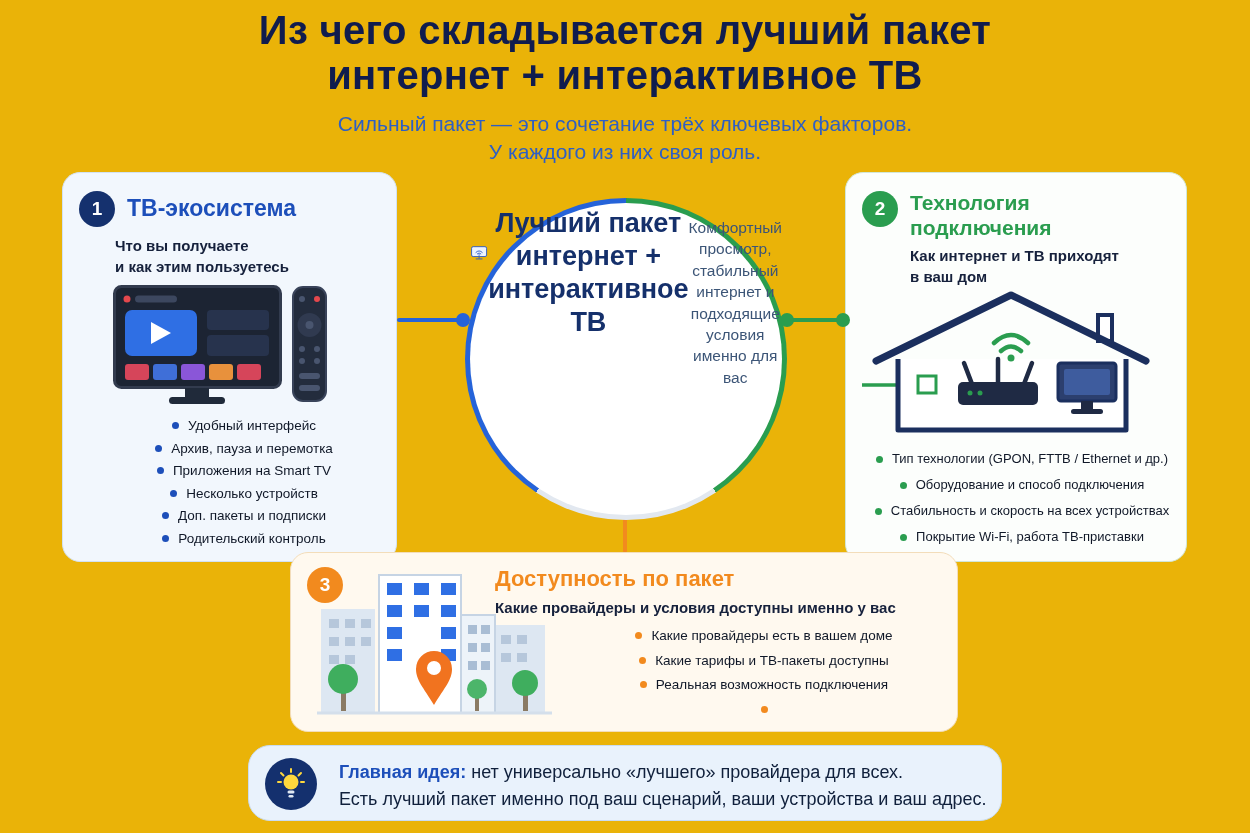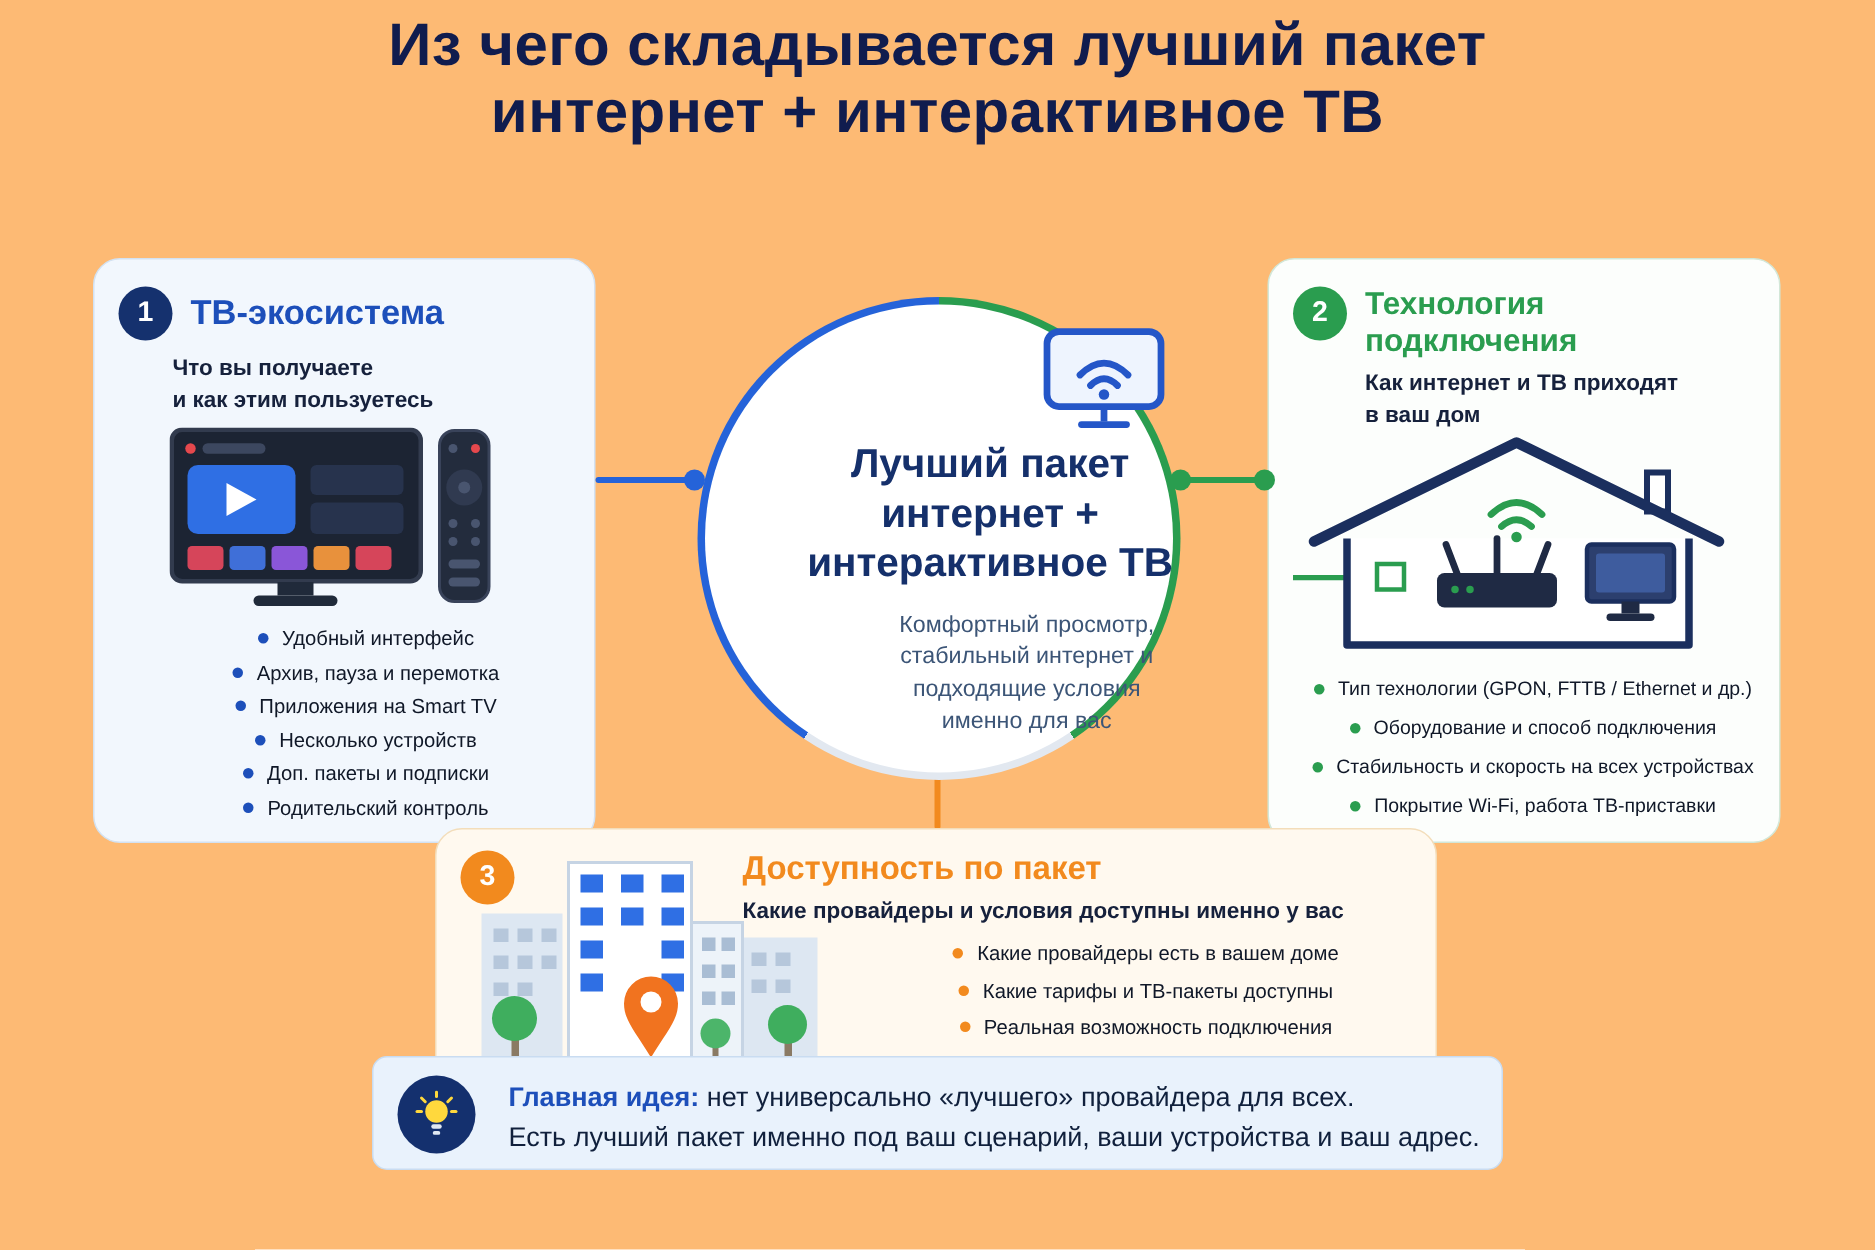--- a/index.html
+++ b/index.html
@@ -1,17 +1,17 @@
 <!DOCTYPE html>
 <html><head>
 <meta charset="utf-8">
 <style>
   html,body{margin:0;padding:0;background:#ffffff;}
   .canvas{
-    position:relative;width:1250px;height:833px;background:#fdba74;overflow:hidden;
+    position:relative;width:1250px;height:833px;background:#eab308;overflow:hidden;
     font-family:"Liberation Sans","DejaVu Sans",sans-serif;color:#101828;
   }
   
   .page-title{position:absolute;top:8px;left:0;width:100%;text-align:center;
     font-size:40px;font-weight:800;color:#101c4e;line-height:1.13;letter-spacing:.3px;}
   .page-subtitle{position:absolute;top:110px;left:0;width:100%;text-align:center;
     font-size:21px;color:#2e5fc4;line-height:1.35;font-weight:500;}
   
   .card{position:absolute;border-radius:18px;box-sizing:border-box;}
   .card-tv{left:62px;top:172px;width:335px;height:390px;background:#f2f7fd;border:1.5px solid #d3e2f2;}
@@ -41,51 +41,55 @@
   .dot{width:7px;height:7px;border-radius:50%;flex:none;margin-top:5px;}
   .dot-blue{background:#1d4fba}.dot-green{background:#2a9d4f}.dot-orange{background:#f28a1e}
   .illus{position:absolute;}
   .illus-tv{left:50px;top:112px;}
   .illus-house{left:14px;top:112px;}
   .illus-building{left:26px;top:14px;}
   
   .ring{position:absolute;left:465px;top:198px;width:322px;height:322px;border-radius:50%;
     background:conic-gradient(#2a9d4f 0deg 146deg,#e2e8f0 146deg 214deg,#2563d9 214deg 360deg);}
   .ring-inner{position:absolute;left:5px;top:5px;width:312px;height:312px;border-radius:50%;background:#ffffff;
-    display:flex;flex-direction:column;align-items:flex-end;}
+    display:flex;flex-direction:row;align-items:flex-start;}
   .center-icon{margin-top:14px;}
   .center-title{margin-top:4px;text-align:center;font-size:27px;font-weight:800;color:#15306b;line-height:1.22;}
   .center-desc{margin-top:14px;width:195px;text-align:center;font-size:15.5px;color:#3c5577;
     line-height:1.38;font-weight:500;}
   
   .connector{position:absolute;border-radius:2px;}
   .line-blue{left:397px;top:318px;width:66px;height:4px;background:#2563d9;}
   .line-green{left:787px;top:318px;width:58px;height:4px;background:#2a9d4f;}
   .line-orange{left:623px;top:506px;width:4px;height:47px;background:#f28a1e;}
   .node{position:absolute;width:14px;height:14px;border-radius:50%;}
   .node-blue{left:456px;top:313px;background:#2563d9;}
   .node-green-a{left:780px;top:313px;background:#2a9d4f;}
   .node-green-b{left:836px;top:313px;background:#2a9d4f;}
   .node-orange{left:618px;top:497px;background:#f28a1e;}
   
-  .footer-note{position:absolute;left:248px;top:704px;width:754px;height:76px;background:#e9f2fc;
-    border:1.5px solid #c9dcf1;border-radius:10px;box-sizing:border-box;}
+  .footer-note{position:absolute;left:248px;top:745px;width:754px;height:76px;background:#e9f2fc;
+    border:1.5px solid #c9dcf1;border-radius:22px;box-sizing:border-box;}
   .bulb-circle{position:absolute;left:16px;top:12px;width:52px;height:52px;border-radius:50%;
     background:#14306e;display:flex;align-items:center;justify-content:center;}
   .footer-text{position:absolute;left:90px;top:13px;font-size:18px;color:#10203c;line-height:1.5;}
   .footer-lead{color:#1d4fba;font-weight:800;}
 </style>
 </head>
 <body>
 
 <div class="canvas">
 
   <div class="page-title">
     <div>Из чего складывается лучший пакет</div>
     <div>интернет + интерактивное ТВ</div>
+  </div>
+  <div class="page-subtitle">
+    <div>Сильный пакет — это сочетание трёх ключевых факторов.</div>
+    <div>У каждого из них своя роль.</div>
   </div>
 
   <div class="card card-tv">
     <div class="badge badge-navy">1</div>
     <div class="card-title title-tv">ТВ-экосистема</div>
     <div class="card-sub sub-tv">
       <div>Что вы получаете</div>
       <div>и как этим пользуетесь</div>
     </div>
     <svg class="illus illus-tv" width="215" height="132" viewBox="0 0 215 132">

